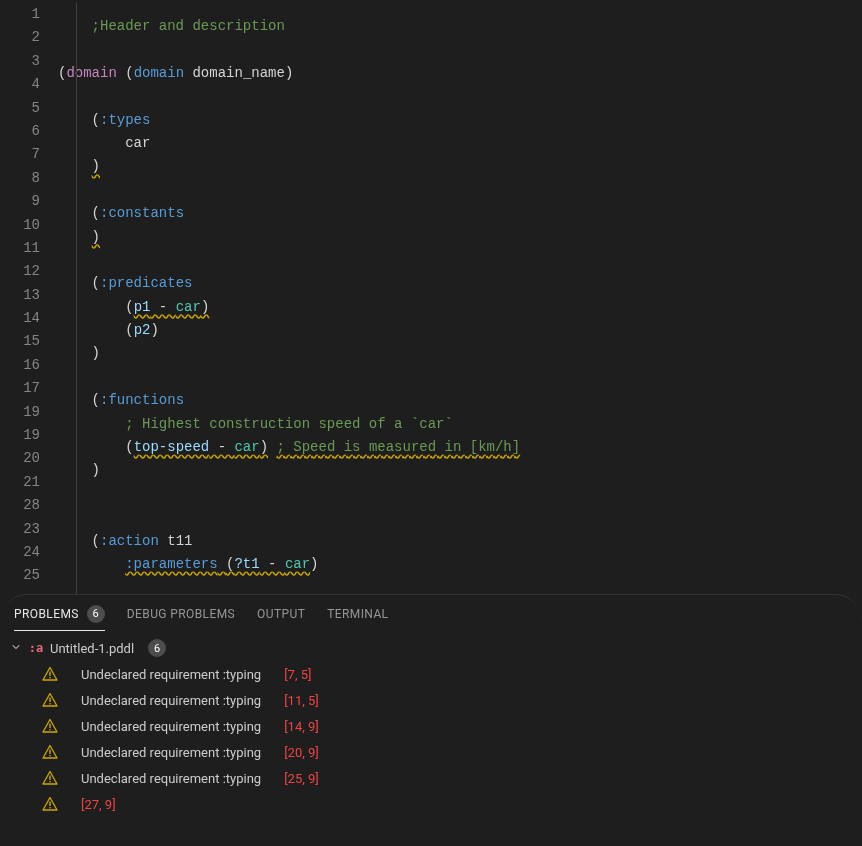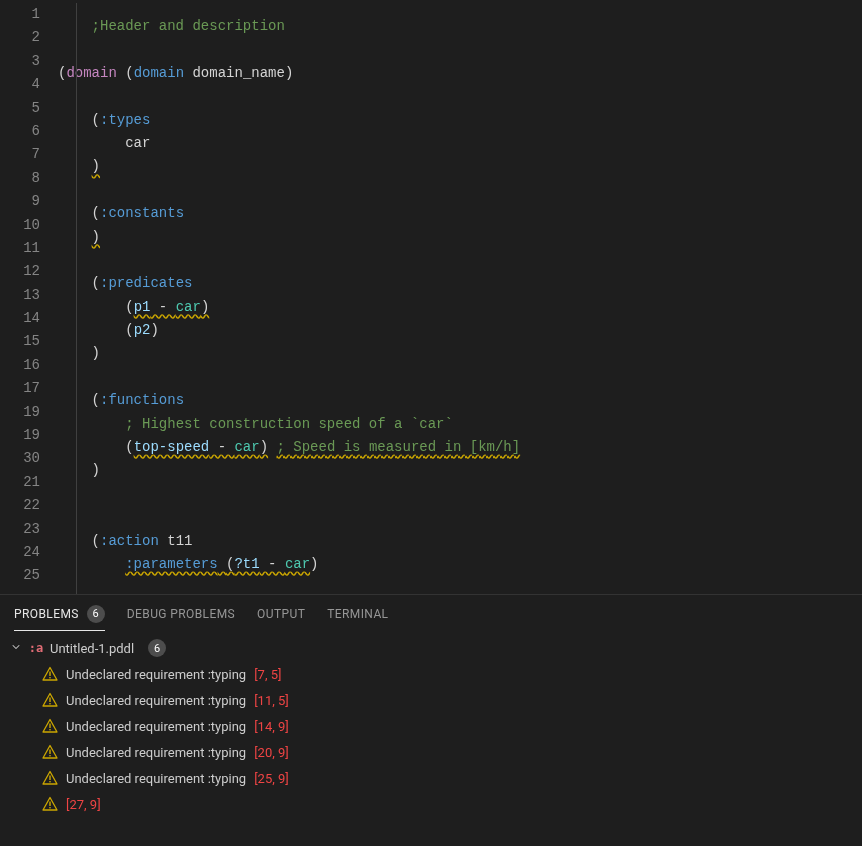--- a/index.html
+++ b/index.html
@@ -72,20 +72,21 @@
   .comment { color: #6a9955; }
   .plain { color: #d4d4d4; }
 
   
   .panel {
     height: 252px;
     background: #1e1e1e;
     border-top: 1px solid #333333;
     font-family: -apple-system, BlinkMacSystemFont, "Segoe UI", Roboto, sans-serif;
     font-size: 13px;
+    border-radius: 27px;
   }
   .panel-tabs {
     display: flex;
     align-items: center;
     padding: 0 14px;
     height: 36px;
   }
   .panel-tab {
     color: #969696;
     margin-right: 22px;
@@ -141,21 +142,21 @@
     font-size: 12px;
     font-weight: bold;
     width: 16px;
     text-align: center;
   }
   .problem-row {
     display: flex;
     align-items: center;
     height: 26px;
     padding-left: 34px;
-    gap: 8px;
+    gap: 23px;
     cursor: pointer;
   }
   .warn-icon {
     width: 16px;
     height: 16px;
     display: inline-flex;
     align-items: center;
     justify-content: center;
   }
   .warn-icon svg { display: block; }
@@ -179,23 +180,23 @@
       <div class="ln">10</div>
       <div class="ln">11</div>
       <div class="ln">12</div>
       <div class="ln">13</div>
       <div class="ln">14</div>
       <div class="ln">15</div>
       <div class="ln">16</div>
       <div class="ln">17</div>
       <div class="ln">19</div>
       <div class="ln">19</div>
-      <div class="ln">30</div>
+      <div class="ln">20</div>
       <div class="ln">21</div>
-      <div class="ln">22</div>
+      <div class="ln">28</div>
       <div class="ln">23</div>
       <div class="ln">24</div>
       <div class="ln">25</div>
     </div>
   <div class="code">
     <div class="guide g1"></div>
 
     <div class="code-line">    <span class="comment">;Header and description</span></div>
     <div class="code-line"></div>
     <div class="code-line"><span class="kw-paren">(</span><span class="kw-define">domain</span> <span class="kw-paren">(</span><span class="kw-sect">domain</span> <span class="plain">domain_name</span><span class="kw-paren">)</span></div>

